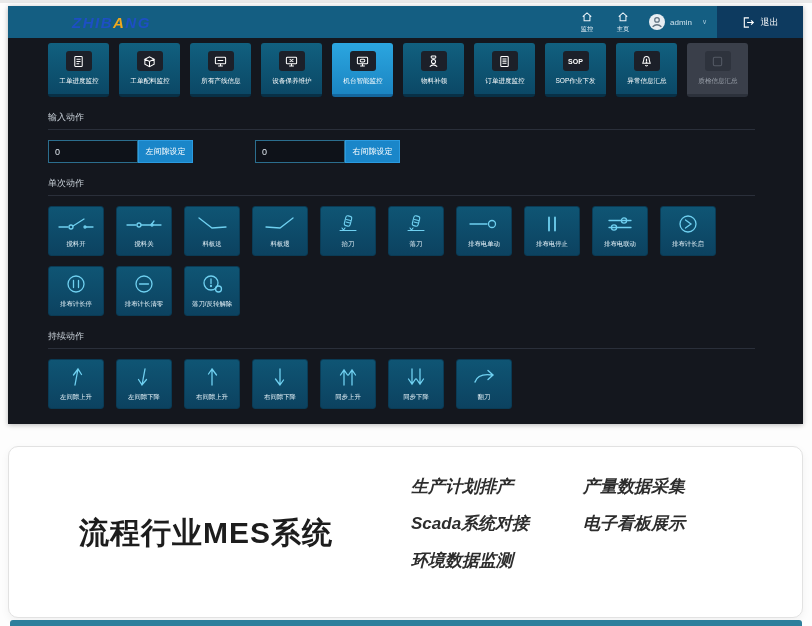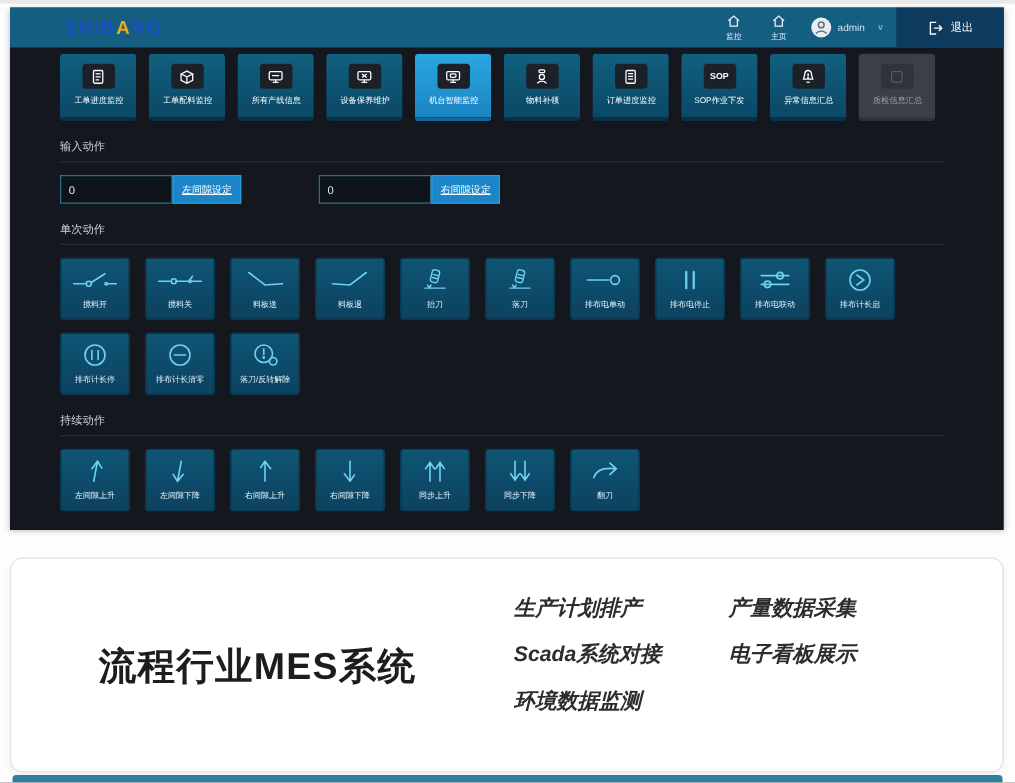--- a/index.html
+++ b/index.html
@@ -2,21 +2,21 @@
 <html><head>
 <meta charset="utf-8">
 <style>
   * { margin:0; padding:0; box-sizing:border-box; }
   html,body { width:812px; height:626px; background:#fdfdfd; font-family:"Liberation Sans", sans-serif; position:relative; overflow:hidden; }
   .top-line { position:absolute; top:0; left:0; width:812px; height:3px; background:#e9e9e9; }
 
   
   .app-window { position:absolute; left:8px; top:6px; width:795px; height:418px; background:#14171e; overflow:hidden; box-shadow:0 1px 5px rgba(0,0,0,.28); }
   .app-header { height:32px; background:#145e82; display:flex; align-items:center; }
-  .logo { margin-left:44px; font-size:15px; font-weight:bold; letter-spacing:1.5px; }
+  .logo { margin-left:64px; font-size:15px; font-weight:bold; letter-spacing:1.5px;font-style:italic; }
   .logo .lp { color:#1d4fc4; } .logo .la { color:#f0a81c; }
   .header-right { margin-left:auto; display:flex; align-items:center; height:100%; }
   .nav-item { width:36px; display:flex; flex-direction:column; align-items:center; gap:1px; color:#e8f2f8; cursor:pointer; }
   .nav-item svg { stroke:#eaf3f9; }
   .nav-label { font-size:7px; transform:scale(.9); white-space:nowrap; }
   .avatar { width:16px; height:16px; border-radius:50%; background:#e7edf2; display:flex; align-items:center; justify-content:center; margin-left:8px; }
   .username { color:#cfe3ee; font-size:8px; margin:0 10px 0 5px; }
   .caret { color:#9fc3d6; font-size:7px; margin-right:10px; }
   .logout-block { width:86px; height:100%; background:#0d3a5f; display:flex; align-items:center; justify-content:center; gap:6px; color:#fff; font-size:9px; cursor:pointer; }
 
@@ -32,21 +32,21 @@
   .sop-txt { font-size:7px; font-weight:bold; color:#fff; }
 
   
   .section-title { color:#c9d1d9; font-size:9px; margin:14px 48px 5px 40px; }
   .section-rule { border-top:1px solid #2a2f3a; margin:0 48px 0 40px; }
 
   
   .input-row { display:flex; gap:62px; margin:10px 40px 2px 40px; }
   .input-group { display:flex; }
   .gap-input { width:90px; height:23px; background:#0e1219; border:1px solid #2b6e8e; color:#dfe7ee; font-size:9px; padding:0 6px; outline:none; }
-  .set-button { width:55px; height:23px; background:#1a86c9; border:1px solid #2b9be0; color:#fff; font-size:8px; cursor:pointer; white-space:nowrap;text-decoration:underline; }
+  .set-button { width:55px; height:23px; background:#1a86c9; border:1px solid #2b9be0; color:#fff; font-size:8px; cursor:pointer; white-space:nowrap; }
 
   
   .btn-row { display:flex; gap:12px; margin:10px 40px 0 40px; }
   .abtn { width:56px; height:50px; border-radius:3px; background:linear-gradient(#0f5574,#0c4260); border:1px solid #0a3b55; display:flex; flex-direction:column; align-items:center; justify-content:center; gap:3px; cursor:pointer; }
   .abtn-icon { height:22px; display:flex; align-items:center; justify-content:center; color:#6fd0f0; }
   .abtn-label { font-size:8px; transform:scale(.8); color:#e9f5fb; white-space:nowrap; }
 
   
   .promo-card { position:absolute; left:8px; top:446px; width:795px; height:172px; background:#fff; border:1px solid #e2e2e2; border-radius:10px; box-shadow:0 3px 8px rgba(0,0,0,.05); }
   .promo-title { position:absolute; left:70px; top:66px; font-size:30px; font-weight:bold; color:#1d1d1d; letter-spacing:1px; }

